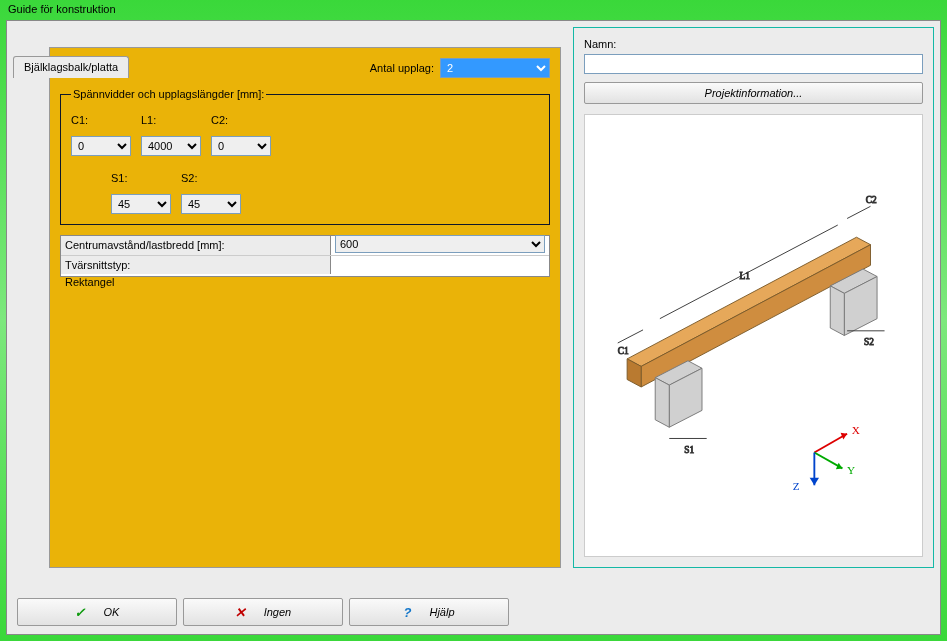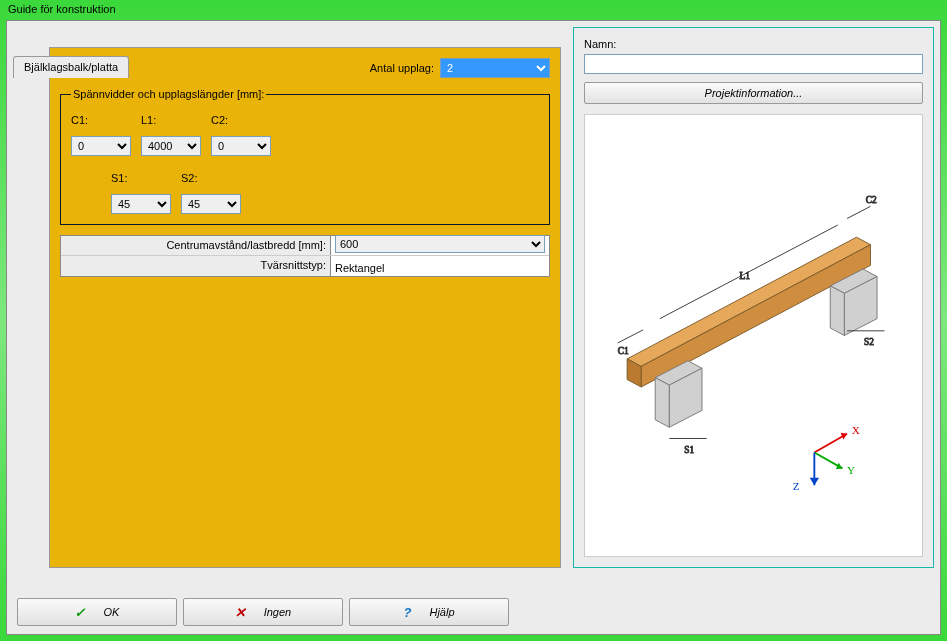--- a/index.html
+++ b/index.html
@@ -113,28 +113,27 @@
   border: 1px solid #888;
   background: #fff;
   width: 100%;
 }
 .props-row {
   display: flex;
   border-bottom: 1px solid #ccc;
   height: 20px;
   align-items: stretch;
 }
-.props-row:last-child { border-bottom: none; }
+.props-row:last-child { border-bottom: none; flex-direction: column; }
 .props-label {
   width: 270px;
   border-right: 1px solid #888;
   padding: 3px 4px;
   background: #ececec;
   font-size: 11px;
-  text-align: right;
 }
 .props-value {
   flex: 1;
   padding: 2px 4px;
   font-size: 11px;
   display: flex;
   align-items: flex-end;
 }
 .props-value select {
   width: 100%;

